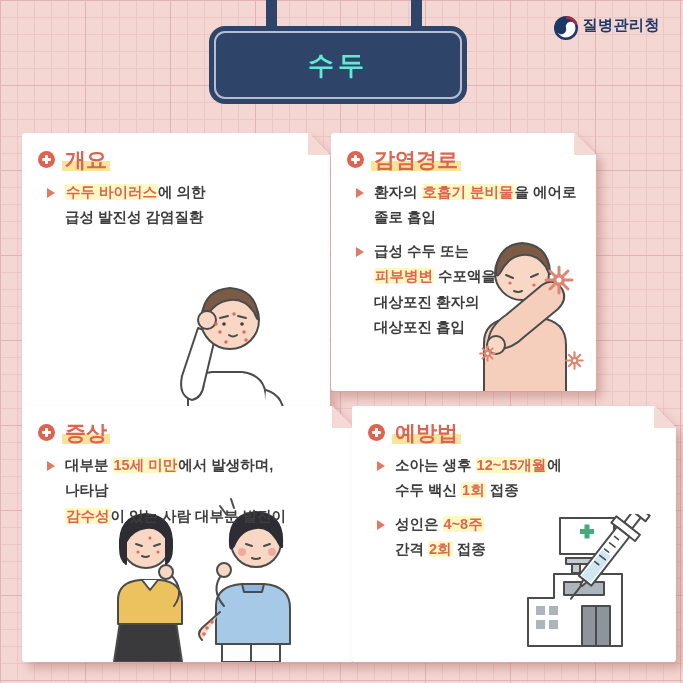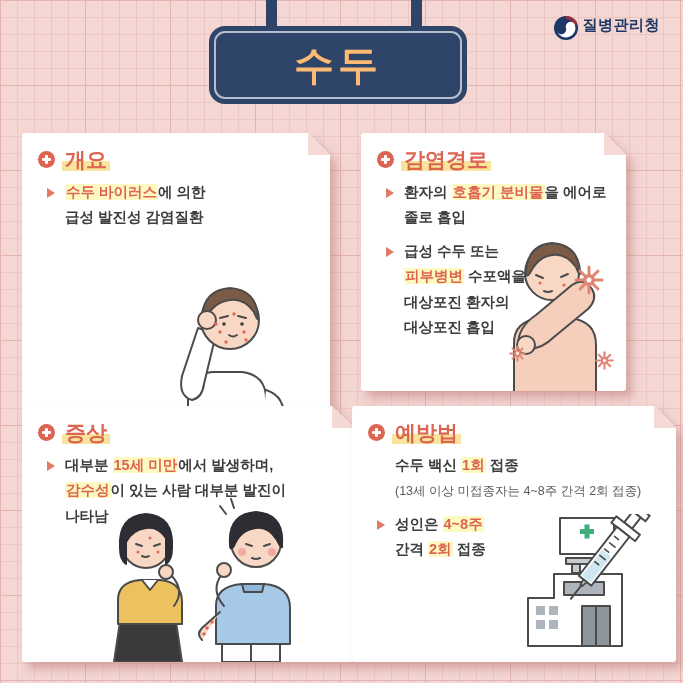--- a/index.html
+++ b/index.html
@@ -13,28 +13,28 @@
       linear-gradient(#ecc6c3 1px,transparent 1px),
       linear-gradient(90deg,#ecc6c3 1px,transparent 1px);
     background-size:85px 85px,85px 85px,17px 17px,17px 17px;
   }
   
   .post{position:absolute;top:0;width:11px;height:34px;background:#2e4569;}
   .post.p1{left:266px;} .post.p2{left:411px;}
   .sign{position:absolute;left:209px;top:26px;width:258px;height:78px;background:#2e4569;
     border-radius:16px;display:flex;align-items:center;justify-content:center;}
   .sign::before{content:'';position:absolute;inset:5px;border:2px solid #ccd4e2;border-radius:11px;opacity:.85;}
-  .sign-title{color:#fdba74;font-size:40px;font-weight:bold;letter-spacing:4px;}
+  .sign-title{color:#5eead4;font-size:26px;font-weight:bold;letter-spacing:4px;}
   
   .logo{position:absolute;right:23px;top:16px;display:flex;align-items:flex-start;gap:5px;}
   .logo-text{font-size:15px;font-weight:bold;color:#1d3766;letter-spacing:.5px;}
   
   .card-wrap{position:absolute;filter:drop-shadow(6px 7px 5px rgba(186,121,116,.5));}
   #c1{left:22px;top:133px;width:308px;height:319px;}
-  #c2{left:361px;top:133px;width:265px;height:258px;border-radius:9px;}
+  #c2{left:331px;top:133px;width:265px;height:258px;border-radius:9px;}
   #c3{left:22px;top:406px;width:332px;height:256px;}
   #c4{left:352px;top:406px;width:324px;height:256px;}
   .card{position:relative;width:100%;height:100%;background:#ffffff;border-radius:3px;
     clip-path:polygon(0 0,calc(100% - 22px) 0,100% 22px,100% 100%,0 100%);
     box-sizing:border-box;padding:13px 16px;overflow:hidden;}
   .fold{position:absolute;top:0;right:0;width:22px;height:22px;background:#f5d9d5;
     clip-path:polygon(0 0,100% 100%,0 100%);}
   .card-title-row{display:flex;align-items:center;gap:7px;margin:2px 0 9px 0;position:relative;z-index:2;}
   .plus-icon{width:17px;height:17px;border-radius:50%;background:#dc6450;position:relative;flex:none;}
   .plus-icon::before{content:'';position:absolute;left:4px;top:7px;width:9px;height:3px;background:#fff;border-radius:1px;}
@@ -189,22 +189,22 @@
   <div class="card-wrap" id="c3">
     <div class="card">
       <div class="fold"></div>
       <div class="card-title-row">
         <span class="plus-icon"></span>
         <span class="card-title">증상</span>
       </div>
       <div class="bullets">
           <div class="bullet">
             <div class="line"><span class="marker"></span><span>대부분 </span><span class="hl">15세 미만</span><span>에서 발생하며,</span></div>
+            <div class="line"><span>나타남</span></div>
             <div class="line"><span class="hl">감수성</span><span>이 있는 사람 대부분 발진이</span></div>
-            <div class="line"><span>나타남</span></div>
           </div>
         </div>
       <div class="illus" style="left:52px;bottom:-4px;">
         <svg width="240" height="168" viewBox="0 0 240 168" fill="none" stroke="#4b4b4b" stroke-width="2" stroke-linejoin="round" stroke-linecap="round">
 
           <path d="M40 168 L46 128 H102 L108 168 Z" fill="#3a3a3c"></path>
           <path d="M44 130 V106 Q44 88 66 86 H86 Q108 88 108 108 V130 Z" fill="#ecc25f"></path>
           <path d="M68 86 l8 10 8 -10" fill="#ffffff"></path>
           <path d="M100 112 Q112 96 96 80" fill="none" stroke="#4b4b4b"></path>
           <circle cx="92" cy="78" r="7" fill="#f8d8c4"></circle>
@@ -244,22 +244,22 @@
 
   <div class="card-wrap" id="c4">
     <div class="card">
       <div class="fold"></div>
       <div class="card-title-row">
         <span class="plus-icon"></span>
         <span class="card-title">예방법</span>
       </div>
       <div class="bullets">
           <div class="bullet">
+            <div class="line"><span class="marker"></span><span>소아는 생후 </span><span class="hl">12~15개월</span><span>에</span></div>
             <div class="line"><span>수두 백신 </span><span class="hl">1회</span><span> 접종</span></div>
-            <div class="line"><span class="note">(13세 이상 미접종자는 4~8주 간격 2회 접종)</span></div>
           </div>
           <div class="bullet">
             <div class="line"><span class="marker"></span><span>성인은 </span><span class="hl">4~8주</span></div>
             <div class="line"><span>간격 </span><span class="hl">2회</span><span> 접종</span></div>
           </div>
         </div>
       <div class="illus" style="right:14px;bottom:10px;">
         <svg width="152" height="134" viewBox="0 0 152 134" fill="none" stroke="#4b4b4b" stroke-width="2" stroke-linejoin="round" stroke-linecap="round">
           <rect x="50" y="4" width="54" height="36" fill="#ffffff"></rect>
           <g stroke="none" fill="#3fae7a">

